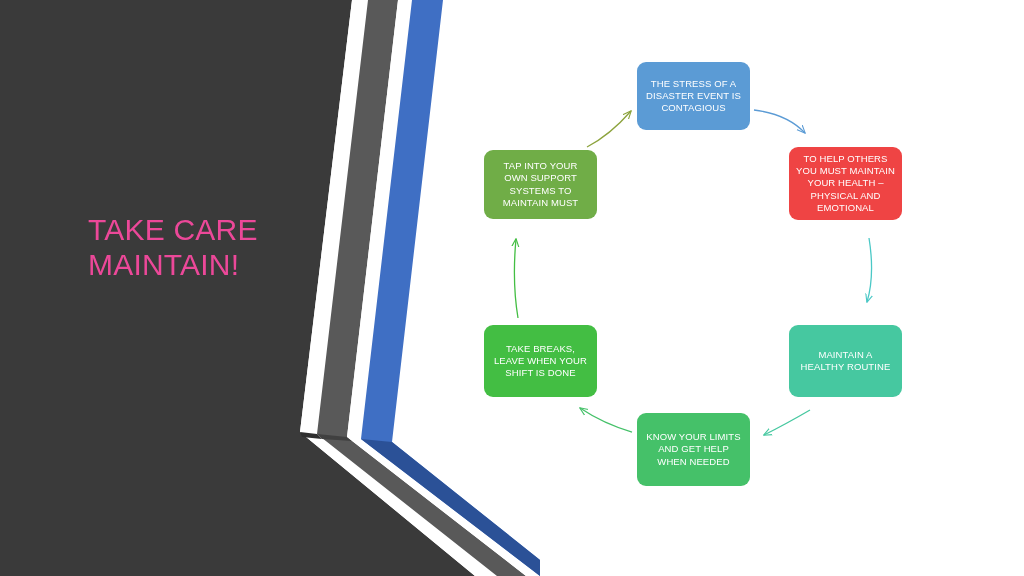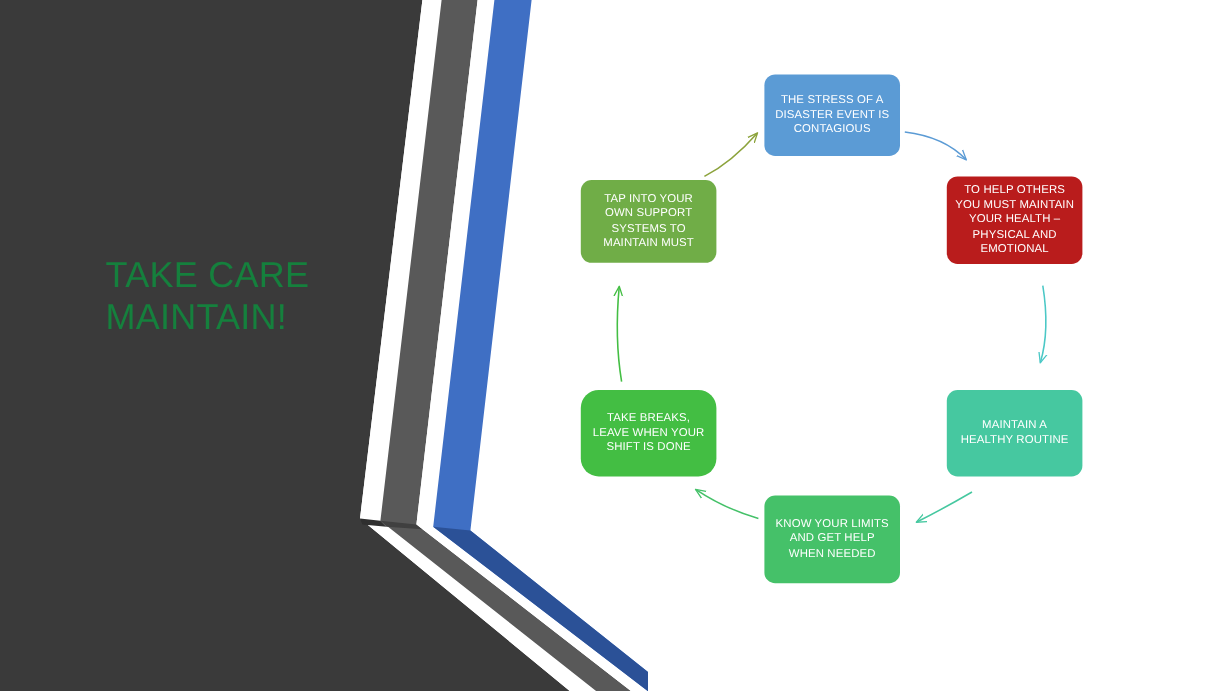--- a/index.html
+++ b/index.html
@@ -24,21 +24,21 @@
     height: 576px;
     pointer-events: none;
   }
 
   
   #title-block {
     position: absolute;
     left: 88px;
     top: 212px;
     width: 215px;
-    color: #15803d;
+    color: #ec4899;
     font-size: 30px;
     line-height: 35px;
     font-weight: 400;
     letter-spacing: 0.2px;
   }
   #title-block .tline { display: block; white-space: nowrap; }
 
   
   #cycle {
     position: absolute;
@@ -133,33 +133,33 @@
 
       <path d="M 518,318 Q 512,282 516,239" fill="none" stroke="#43BE43" stroke-width="1.3" marker-end="url(#ah-green3)"></path>
 
       <path d="M 587,147 Q 610,135 631,111" fill="none" stroke="#8CA33C" stroke-width="1.3" marker-end="url(#ah-olive)"></path>
     </svg>
 
     <div class="node" id="node-stress" style="left:637px; top:62px; width:113px; height:68px; background:#5B9BD5;">
       <span>THE STRESS OF A DISASTER EVENT IS CONTAGIOUS</span>
     </div>
 
-    <div class="node" id="node-health" style="left:789px; top:147px; width:113px; height:73px; background:#b91c1c;">
+    <div class="node" id="node-health" style="left:789px; top:147px; width:113px; height:73px; background:#ef4444;">
       <span>TO HELP OTHERS YOU MUST MAINTAIN YOUR HEALTH – PHYSICAL AND EMOTIONAL</span>
     </div>
 
     <div class="node" id="node-routine" style="left:789px; top:325px; width:113px; height:72px; background:#46C8A0;">
       <span>MAINTAIN A HEALTHY ROUTINE</span>
     </div>
 
     <div class="node" id="node-limits" style="left:637px; top:413px; width:113px; height:73px; background:#45C169;text-align:center;">
       <span>KNOW YOUR LIMITS AND GET HELP WHEN NEEDED</span>
     </div>
 
-    <div class="node" id="node-breaks" style="left:484px; top:325px; width:113px; height:72px; background:#43BE43;border-radius:15px;">
+    <div class="node" id="node-breaks" style="left:484px; top:325px; width:113px; height:72px; background:#43BE43;">
       <span>TAKE BREAKS, LEAVE WHEN YOUR SHIFT IS DONE</span>
     </div>
 
     <div class="node" id="node-support" style="left:484px; top:150px; width:113px; height:69px; background:#70AD47;">
       <span>TAP INTO YOUR OWN SUPPORT SYSTEMS TO MAINTAIN MUST</span>
     </div>
 
   </div>
 </div>
 

